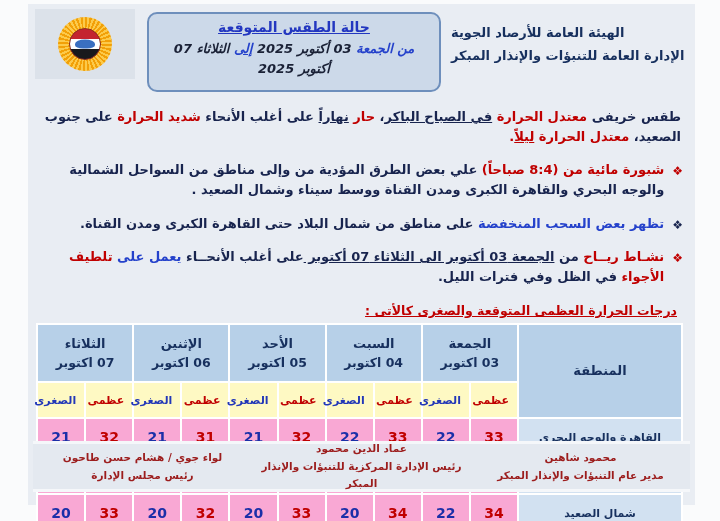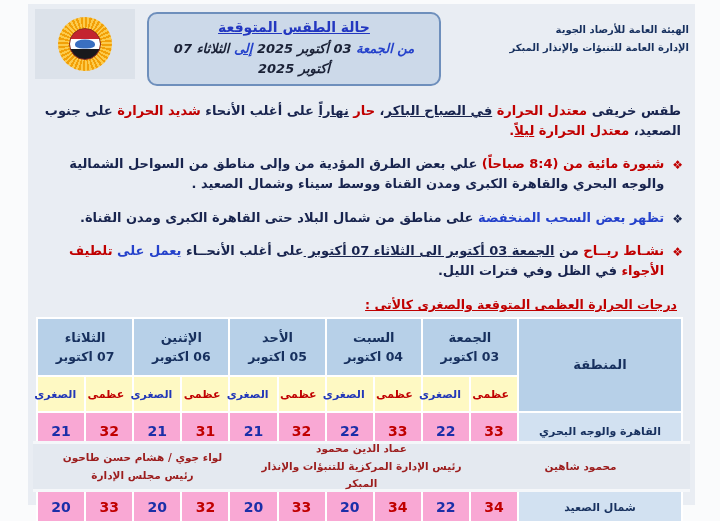--- a/index.html
+++ b/index.html
@@ -9,24 +9,24 @@
   
   .hdr{display:flex;direction:ltr;align-items:flex-start;padding:5px 6px 0 7px;}
   .logo-panel{width:100px;height:70px;background:#dce2ea;display:flex;align-items:center;justify-content:center;}
   .sun{width:54px;height:54px;border-radius:50%;
        background:repeating-conic-gradient(#f2a007 0deg 5deg,#fcca4b 5deg 10deg);position:relative;}
   .emblem{position:absolute;inset:11px;border-radius:50%;overflow:hidden;border:1px solid #8a2b20;
           background:linear-gradient(180deg,#c42430 0 33%,#ffffff 33% 67%,#19191c 67% 100%);}
   .cloud{position:absolute;left:50%;top:50%;transform:translate(-50%,-50%);width:20px;height:9px;
          background:#3a6fc0;border-radius:50% 50% 40% 40%;}
   .title-box{flex:1;margin:3px 10px 0 12px;background:#ccd9e9;border:2px solid #6e8fbc;border-radius:10px;
-             padding:3px 12px 5px 12px;text-align:center;direction:rtl;line-height:1.55;}
+             padding:3px 12px 11px 12px;text-align:center;direction:rtl;line-height:1.55;}
   .title-line1{color:#2337c0;font-weight:bold;font-size:14px;text-decoration:underline;}
   .title-line2{font-weight:bold;font-size:13px;color:#1a2136;font-style:italic;}
-  .org{width:238px;text-align:right;color:#17305e;font-weight:bold;font-size:10px;line-height:1.8;
+  .org{width:238px;text-align:left;color:#17305e;font-weight:bold;font-size:13px;line-height:1.8;
        padding-top:12px;direction:rtl;}
 
   
   .content{direction:rtl;padding:15px 12px 0 12px;color:#141a35;font-weight:bold;font-size:13px;}
   .p1{line-height:1.55;padding:0 2px;}
   .bullet{display:flex;gap:8px;margin-top:13px;line-height:1.55;padding-left:4px;}
   .bullet .glyph{flex:0 0 auto;font-size:12px;padding-top:2px;}
   .red{color:#c00000}.blue{color:#2542cb}.navy{color:#18244e}.u{text-decoration:underline}
 
   .tbl-heading{margin:16px 6px 5px 0;text-align:right;color:#c00000;font-size:12.5px;font-weight:bold;
@@ -188,20 +188,21 @@
               <td class="tmax">36</td>
               <td class="tmin">24</td>
             </tr>
           </tbody>
         </table>
     </div>
 
     <div class="footer">
       <div class="sig">
         <div>محمود شاهين</div>
+        <div>مدير عام التنبؤات والإنذار المبكر</div>
       </div>
       <div class="sig">
         <div>عماد الدين محمود</div>
         <div>رئيس الإدارة المركزية للتنبؤات والإنذار المبكر</div>
       </div>
       <div class="sig">
         <div>لواء جوي / هشام حسن طاحون</div>
         <div>رئيس مجلس الإدارة</div>
       </div>
     </div>

